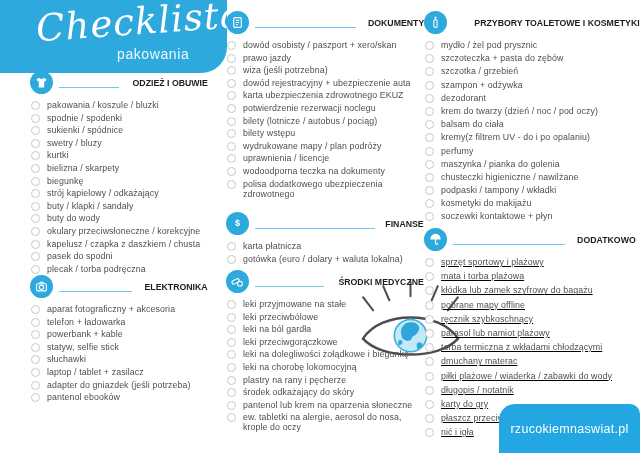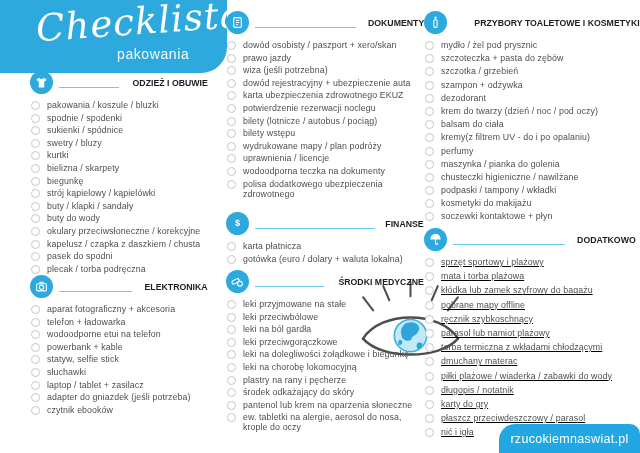--- a/index.html
+++ b/index.html
@@ -61,21 +61,21 @@
   }
 
   
   .eye {
     position:absolute; left:359px; top:280px; width:103px; height:89px; z-index:0;
   }
   .eye svg { width:100%; height:100%; display:block; }
 
   
   .footer-link {
-    position:absolute; right:0; bottom:0; width:141px; height:29px;
+    position:absolute; right:0; bottom:0; width:141px; height:49px;
     background:var(--accent-bright); border-radius:16px 10px 0 0;
     color:#fff; font-size:12.5px; letter-spacing:.3px;
     display:flex; align-items:center; justify-content:center;
     text-decoration:none; z-index:2;
   }
 </style>
 </head>
 <body>
 
 <div class="page" style="--accent: #2ea9de; --accent-light: #6cc9ef; --accent-bright: #23a7e3; --text-dark: #1d1d1b; --text-item: #4e4e4e; --checkbox-border: #c7c7c7;">
@@ -119,21 +119,21 @@
         <div class="item">
           <span class="checkbox"></span>
           <span class="item-label">bielizna / skarpety</span>
         </div>
         <div class="item">
           <span class="checkbox"></span>
           <span class="item-label">biegunkę</span>
         </div>
         <div class="item">
           <span class="checkbox"></span>
-          <span class="item-label">strój kąpielowy / kąpielówki</span>
+          <span class="item-label">strój kąpielowy / odkażający</span>
         </div>
         <div class="item">
           <span class="checkbox"></span>
           <span class="item-label">buty / klapki / sandały</span>
         </div>
         <div class="item">
           <span class="checkbox"></span>
           <span class="item-label">buty do wody</span>
         </div>
         <div class="item">
@@ -170,45 +170,41 @@
         <div class="item">
           <span class="checkbox"></span>
           <span class="item-label">aparat fotograficzny + akcesoria</span>
         </div>
         <div class="item">
           <span class="checkbox"></span>
           <span class="item-label">telefon + ładowarka</span>
         </div>
         <div class="item">
           <span class="checkbox"></span>
-          <span class="item-label">wodoodporne etui na telefon</span>
-        </div>
-        <div class="item">
-          <span class="checkbox"></span>
           <span class="item-label">powerbank + kable</span>
         </div>
         <div class="item">
           <span class="checkbox"></span>
           <span class="item-label">statyw, selfie stick</span>
         </div>
         <div class="item">
           <span class="checkbox"></span>
           <span class="item-label">słuchawki</span>
         </div>
         <div class="item">
           <span class="checkbox"></span>
           <span class="item-label">laptop / tablet + zasilacz</span>
         </div>
         <div class="item">
           <span class="checkbox"></span>
           <span class="item-label">adapter do gniazdek (jeśli potrzeba)</span>
         </div>
         <div class="item">
           <span class="checkbox"></span>
-          <span class="item-label">czytnik ebooków</span>
+          <span class="item-label">pantenol ebooków</span>
         </div>
       </div>
     </div>
   <div class="section sec-dokumenty">
       <div class="sec-header">
         <span class="icon-circle">
           <svg viewBox="0 0 24 24" stroke="#fff" stroke-width="2" fill="none">
             <rect x="5" y="3" width="14" height="18" rx="2"></rect>
             <path d="M9 8h6M9 12h6M9 16h4"></path>
           </svg>

